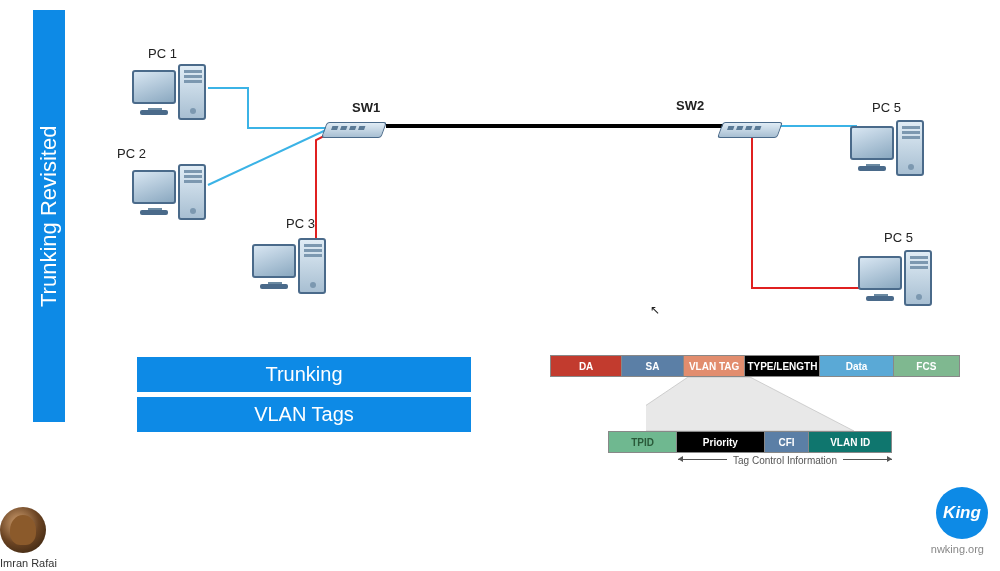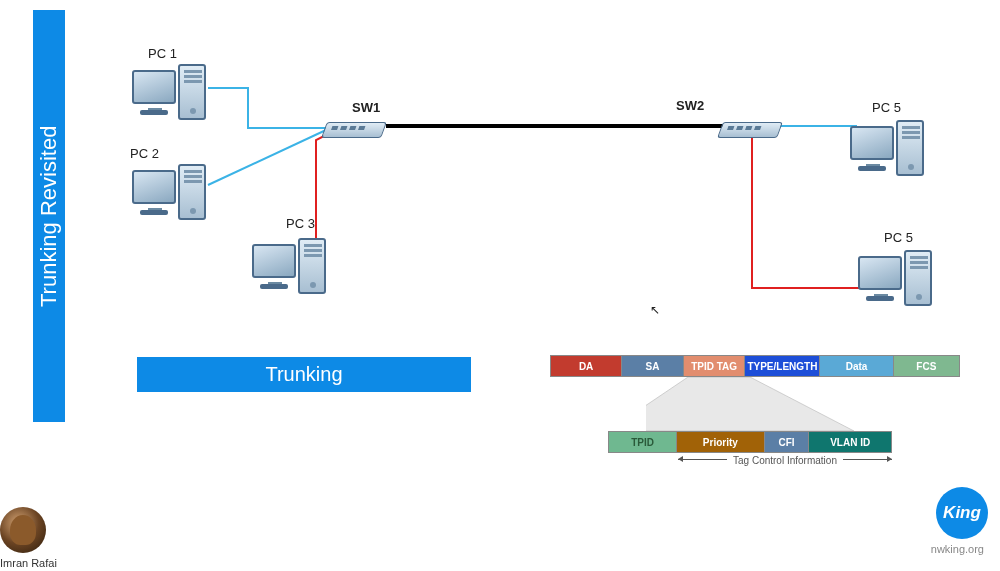--- a/index.html
+++ b/index.html
@@ -79,21 +79,21 @@
     <polyline points="672,94 672,248 780,248" stroke="#e02020" stroke-width="2" fill="none"></polyline>
   </svg>
 
   <div class="pc-label" style="left:68px; top:6px">PC 1</div>
   <div class="pc" style="left:52px; top:22px">
       <div class="monitor"></div>
       <div class="stand"></div>
       <div class="tower"></div>
     </div>
 
-  <div class="pc-label" style="left:50px; top:106px">PC 2</div>
+  <div class="pc-label" style="left:37px; top:106px">PC 2</div>
   <div class="pc" style="left:52px; top:122px">
       <div class="monitor"></div>
       <div class="stand"></div>
       <div class="tower"></div>
     </div>
 
   <div class="pc-label" style="left:206px; top:176px">PC 3</div>
   <div class="pc" style="left:172px; top:196px">
       <div class="monitor"></div>
       <div class="stand"></div>
@@ -122,39 +122,40 @@
       <div class="monitor"></div>
       <div class="stand"></div>
       <div class="tower"></div>
     </div>
 </div>
 
 <div class="cursor">↖</div>
 
 <div class="bullets">
   <div class="bullet">Trunking</div>
+  <div class="bullet">VLAN Tags</div>
 </div>
 
 <div class="frame">
   <div class="frame-row" id="frame-top">
       <div class="cell" style="width: 74px; background: rgb(194, 59, 46);">DA</div>
       <div class="cell" style="width: 64px; background: rgb(91, 127, 166);">SA</div>
-      <div class="cell" style="width: 64px; background: rgb(226, 141, 110);">TPID TAG</div>
-      <div class="cell" style="width: 78px; background: #1d4ed8;">TYPE/LENGTH</div>
+      <div class="cell" style="width: 64px; background: rgb(226, 141, 110);">VLAN TAG</div>
+      <div class="cell" style="width: 78px; background: #000000;">TYPE/LENGTH</div>
       <div class="cell" style="width: 76px; background: rgb(90, 169, 214);">Data</div>
       <div class="cell" style="width: 68px; background: rgb(127, 184, 144);">FCS</div>
     </div>
   <div class="expand">
     <svg viewBox="0 0 208 54">
         <polygon points="42,0 104,0 208,54 -38,54" fill="#e8e8e8" stroke="#aaa" stroke-width="0.5"></polygon>
       </svg>
   </div>
   <div class="tag-row" id="tag-row">
       <div class="cell" style="width: 70px; background: rgb(111, 184, 144); color: rgb(42, 90, 58);">TPID</div>
-      <div class="cell" style="width: 90px; background: #a16207;">Priority</div>
+      <div class="cell" style="width: 90px; background: #000000;">Priority</div>
       <div class="cell" style="width: 46px; background: rgb(91, 127, 166);">CFI</div>
       <div class="cell" style="width: 84px; background: #0f766e;">VLAN ID</div>
     </div>
   <div class="tci-line"></div>
   <div class="arrowcap-l"></div>
   <div class="arrowcap-r"></div>
   <div class="tci-bracket"><span style="background:#fff;padding:0 6px;position:relative;z-index:2">Tag Control Information</span></div>
 </div>
 
 <div class="avatar"></div>

